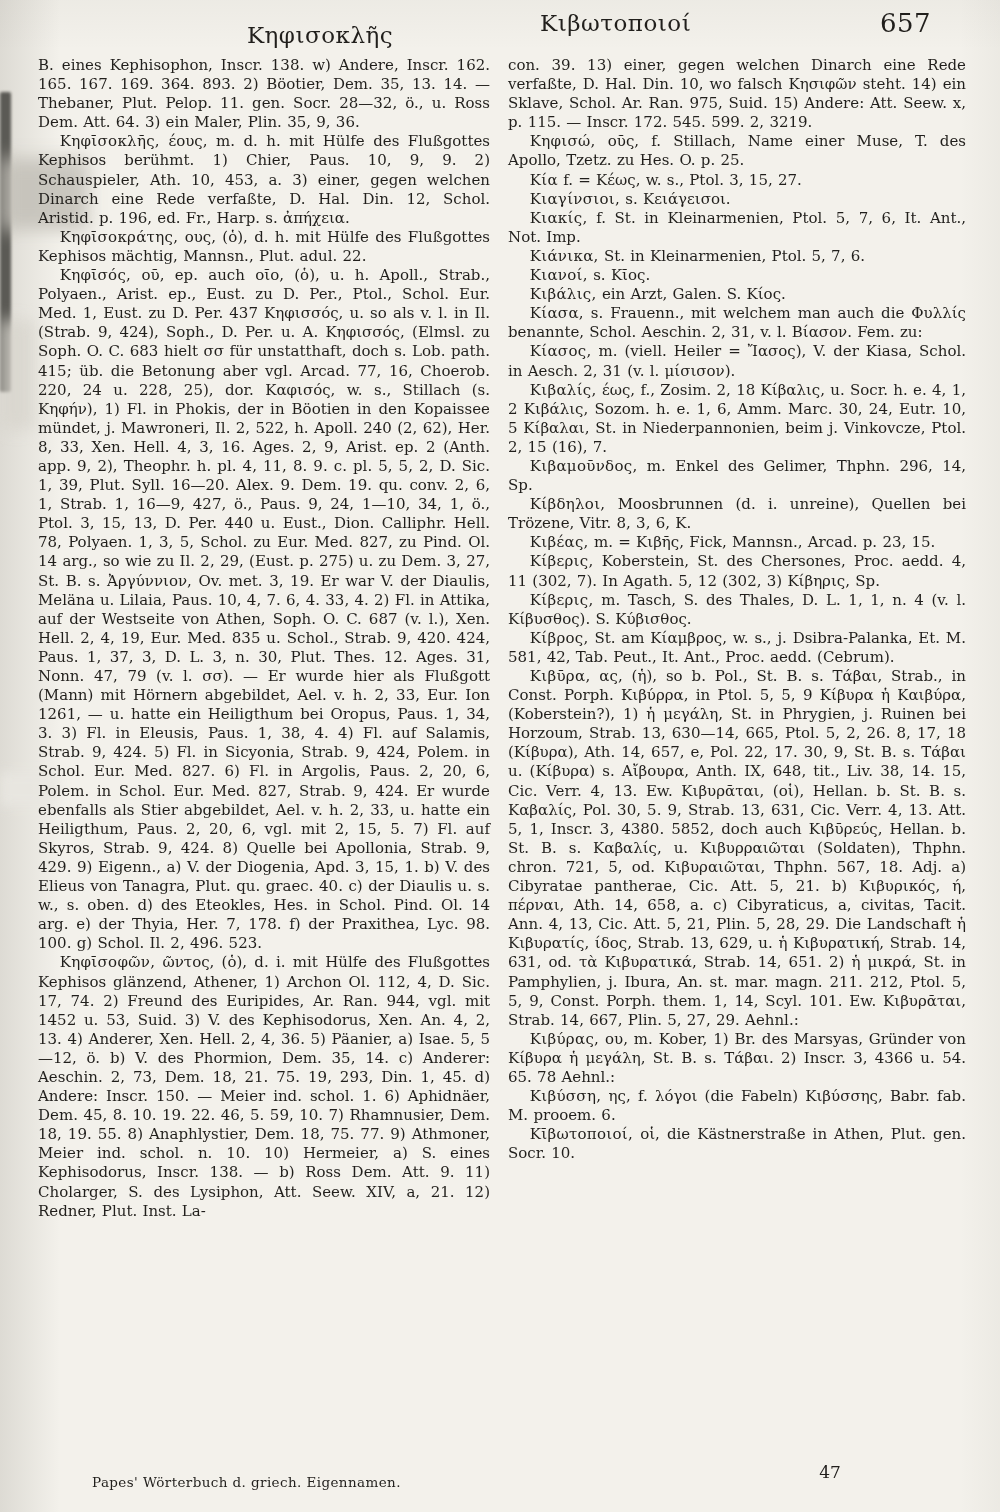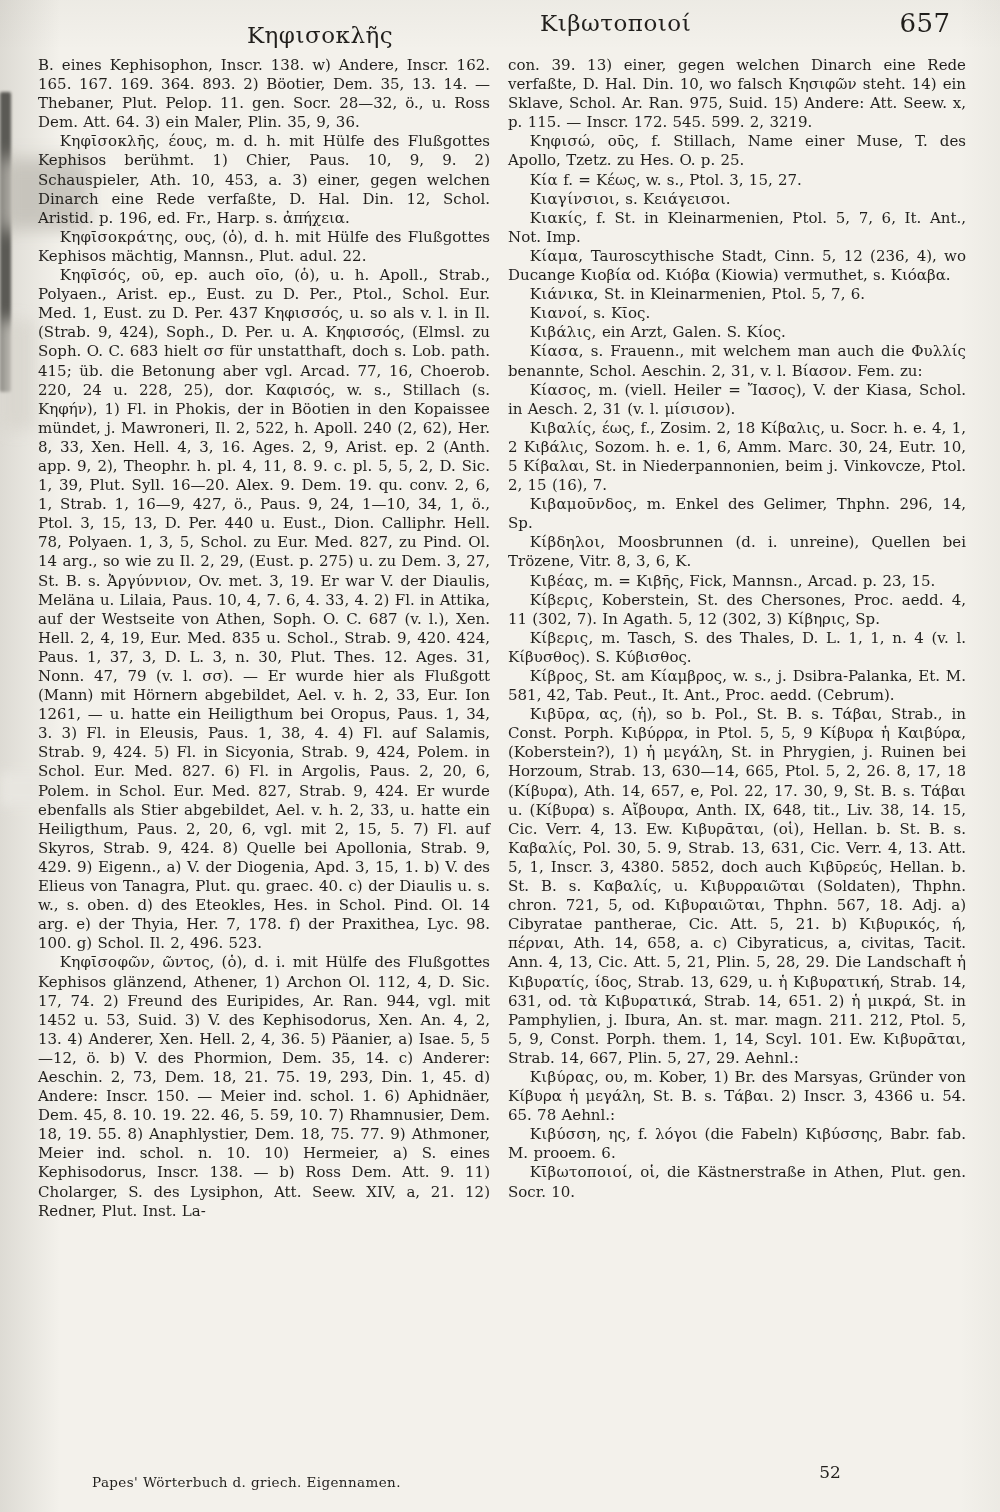--- a/index.html
+++ b/index.html
@@ -20,21 +20,21 @@
   }
   .artifact{position:absolute;pointer-events:none;}
   .a-strip{left:0;top:92px;width:11px;height:300px;background:#45443f;filter:blur(1.5px);opacity:.85;border-radius:2px;}
   .a-blotch1{left:0;top:158px;width:88px;height:72px;background:#c2bfb7;filter:blur(9px);opacity:.85;}
   .a-blotch2{left:0;top:320px;width:34px;height:110px;background:#d8d5cd;filter:blur(8px);opacity:.8;}
   .a-blotch3{left:0;top:772px;width:60px;height:34px;background:#e9e7e1;filter:blur(6px);opacity:.9;}
 
   .running-head{position:absolute;font-size:23px;letter-spacing:.5px;white-space:nowrap;}
   #head-left{left:150px;top:22px;width:340px;text-align:center;}
   #head-right{left:540px;top:10px;width:340px;text-align:left;}
-  #page-number{left:880px;top:8px;width:90px;text-align:center;font-size:26px;}
+  #page-number{left:880px;top:8px;width:90px;font-size:26px;}
 
   .col{
     position:absolute;top:56px;
     text-align:justify;
     font-size:15px;line-height:19.1px;
     word-spacing:0.5px;
   }
   #col-left{left:38px;width:452px;}
   #col-right{left:508px;width:458px;}
   p.entry{margin:0;text-indent:1.45em;}
@@ -63,33 +63,32 @@
     <p class="entry"><b class="hw">Κηφῑσοκράτης,</b> ους, (ὁ), d. h. mit Hülfe des Flußgottes Kephisos mächtig, Mannsn., Plut. adul. 22.</p>
     <p class="entry"><b class="hw">Κηφῑσός,</b> οῦ, ep. auch οῖο, (ὁ), u. h. Apoll., Strab., Polyaen., Arist. ep., Eust. zu D. Per., Ptol., Schol. Eur. Med. 1, Eust. zu D. Per. 437 Κηφισσός, u. so als v. l. in Il. (Strab. 9, 424), Soph., D. Per. u. A. Κηφισσός, (Elmsl. zu Soph. O. C. 683 hielt σσ für unstatthaft, doch s. Lob. path. 415; üb. die Betonung aber vgl. Arcad. 77, 16, Choerob. 220, 24 u. 228, 25), dor. Καφισός, w. s., Stillach (s. Κηφήν), 1) Fl. in Phokis, der in Böotien in den Kopaissee mündet, j. Mawroneri, Il. 2, 522, h. Apoll. 240 (2, 62), Her. 8, 33, Xen. Hell. 4, 3, 16. Ages. 2, 9, Arist. ep. 2 (Anth. app. 9, 2), Theophr. h. pl. 4, 11, 8. 9. c. pl. 5, 5, 2, D. Sic. 1, 39, Plut. Syll. 16—20. Alex. 9. Dem. 19. qu. conv. 2, 6, 1, Strab. 1, 16—9, 427, ö., Paus. 9, 24, 1—10, 34, 1, ö., Ptol. 3, 15, 13, D. Per. 440 u. Eust., Dion. Calliphr. Hell. 78, Polyaen. 1, 3, 5, Schol. zu Eur. Med. 827, zu Pind. Ol. 14 arg., so wie zu Il. 2, 29, (Eust. p. 275) u. zu Dem. 3, 27, St. B. s. Ἀργύννιον, Ov. met. 3, 19. Er war V. der Diaulis, Meläna u. Lilaia, Paus. 10, 4, 7. 6, 4. 33, 4. 2) Fl. in Attika, auf der Westseite von Athen, Soph. O. C. 687 (v. l.), Xen. Hell. 2, 4, 19, Eur. Med. 835 u. Schol., Strab. 9, 420. 424, Paus. 1, 37, 3, D. L. 3, n. 30, Plut. Thes. 12. Ages. 31, Nonn. 47, 79 (v. l. σσ). — Er wurde hier als Flußgott (Mann) mit Hörnern abgebildet, Ael. v. h. 2, 33, Eur. Ion 1261, — u. hatte ein Heiligthum bei Oropus, Paus. 1, 34, 3. 3) Fl. in Eleusis, Paus. 1, 38, 4. 4) Fl. auf Salamis, Strab. 9, 424. 5) Fl. in Sicyonia, Strab. 9, 424, Polem. in Schol. Eur. Med. 827. 6) Fl. in Argolis, Paus. 2, 20, 6, Polem. in Schol. Eur. Med. 827, Strab. 9, 424. Er wurde ebenfalls als Stier abgebildet, Ael. v. h. 2, 33, u. hatte ein Heiligthum, Paus. 2, 20, 6, vgl. mit 2, 15, 5. 7) Fl. auf Skyros, Strab. 9, 424. 8) Quelle bei Apollonia, Strab. 9, 429. 9) Eigenn., a) V. der Diogenia, Apd. 3, 15, 1. b) V. des Elieus von Tanagra, Plut. qu. graec. 40. c) der Diaulis u. s. w., s. oben. d) des Eteokles, Hes. in Schol. Pind. Ol. 14 arg. e) der Thyia, Her. 7, 178. f) der Praxithea, Lyc. 98. 100. g) Schol. Il. 2, 496. 523.</p>
     <p class="entry"><b class="hw">Κηφῑσοφῶν,</b> ῶντος, (ὁ), d. i. mit Hülfe des Flußgottes Kephisos glänzend, Athener, 1) Archon Ol. 112, 4, D. Sic. 17, 74. 2) Freund des Euripides, Ar. Ran. 944, vgl. mit 1452 u. 53, Suid. 3) V. des Kephisodorus, Xen. An. 4, 2, 13. 4) Anderer, Xen. Hell. 2, 4, 36. 5) Päanier, a) Isae. 5, 5—12, ö. b) V. des Phormion, Dem. 35, 14. c) Anderer: Aeschin. 2, 73, Dem. 18, 21. 75. 19, 293, Din. 1, 45. d) Andere: Inscr. 150. — Meier ind. schol. 1. 6) Aphidnäer, Dem. 45, 8. 10. 19. 22. 46, 5. 59, 10. 7) Rhamnusier, Dem. 18, 19. 55. 8) Anaphlystier, Dem. 18, 75. 77. 9) Athmoner, Meier ind. schol. n. 10. 10) Hermeier, a) S. eines Kephisodorus, Inscr. 138. — b) Ross Dem. Att. 9. 11) Cholarger, S. des Lysiphon, Att. Seew. XIV, a, 21. 12) Redner, Plut. Inst. La-</p>
   </div>
 <div class="col" id="col-right">
     <p class="entry cont">con. 39. 13) einer, gegen welchen Dinarch eine Rede verfaßte, D. Hal. Din. 10, wo falsch Κησιφῶν steht. 14) ein Sklave, Schol. Ar. Ran. 975, Suid. 15) Andere: Att. Seew. x, p. 115. — Inscr. 172. 545. 599. 2, 3219.</p>
     <p class="entry"><b class="hw">Κηφισώ,</b> οῦς, f. Stillach, Name einer Muse, T. des Apollo, Tzetz. zu Hes. O. p. 25.</p>
     <p class="entry"><b class="hw">Κία</b> f. = Κέως, w. s., Ptol. 3, 15, 27.</p>
     <p class="entry"><b class="hw">Κιαγίνσιοι,</b> s. Κειάγεισοι.</p>
     <p class="entry"><b class="hw">Κιακίς,</b> f. St. in Kleinarmenien, Ptol. 5, 7, 6, It. Ant., Not. Imp.</p>
-    <p class="entry"><b class="hw">Κίαμα,</b> Tauroscythische Stadt, Cinn. 5, 12 (236, 4), wo Ducange Κιοβία od. Κιόβα (Kiowia) vermuthet, s. Κιόαβα.</p>
     <p class="entry"><b class="hw">Κιάνικα,</b> St. in Kleinarmenien, Ptol. 5, 7, 6.</p>
     <p class="entry"><b class="hw">Κιανοί,</b> s. Κῖος.</p>
     <p class="entry"><b class="hw">Κιβάλις,</b> ein Arzt, Galen. S. Κίος.</p>
     <p class="entry"><b class="hw">Κίασα,</b> s. Frauenn., mit welchem man auch die Φυλλίς benannte, Schol. Aeschin. 2, 31, v. l. Βίασον. Fem. zu:</p>
     <p class="entry"><b class="hw">Κίασος,</b> m. (viell. Heiler = Ἴασος), V. der Kiasa, Schol. in Aesch. 2, 31 (v. l. μίσισον).</p>
     <p class="entry"><b class="hw">Κιβαλίς,</b> έως, f., Zosim. 2, 18 Κίβαλις, u. Socr. h. e. 4, 1, 2 Κιβάλις, Sozom. h. e. 1, 6, Amm. Marc. 30, 24, Eutr. 10, 5 Κίβαλαι, St. in Niederpannonien, beim j. Vinkovcze, Ptol. 2, 15 (16), 7.</p>
     <p class="entry"><b class="hw">Κιβαμοῦνδος,</b> m. Enkel des Gelimer, Thphn. 296, 14, Sp.</p>
     <p class="entry"><b class="hw">Κίβδηλοι,</b> Moosbrunnen (d. i. unreine), Quellen bei Trözene, Vitr. 8, 3, 6, K.</p>
     <p class="entry"><b class="hw">Κιβέας,</b> m. = Κιβῆς, Fick, Mannsn., Arcad. p. 23, 15.</p>
     <p class="entry"><b class="hw">Κίβερις,</b> Koberstein, St. des Chersones, Proc. aedd. 4, 11 (302, 7). In Agath. 5, 12 (302, 3) Κίβηρις, Sp.</p>
     <p class="entry"><b class="hw">Κίβερις,</b> m. Tasch, S. des Thales, D. L. 1, 1, n. 4 (v. l. Κίβυσθος). S. Κύβισθος.</p>
     <p class="entry"><b class="hw">Κίβρος,</b> St. am Κίαμβρος, w. s., j. Dsibra-Palanka, Et. M. 581, 42, Tab. Peut., It. Ant., Proc. aedd. (Cebrum).</p>
     <p class="entry"><b class="hw">Κιβῡρα,</b> ας, (ἡ), so b. Pol., St. B. s. Τάβαι, Strab., in Const. Porph. Κιβύρρα, in Ptol. 5, 5, 9 Κίβυρα ἡ Καιβύρα, (Koberstein?), 1) ἡ μεγάλη, St. in Phrygien, j. Ruinen bei Horzoum, Strab. 13, 630—14, 665, Ptol. 5, 2, 26. 8, 17, 18 (Κίβυρα), Ath. 14, 657, e, Pol. 22, 17. 30, 9, St. B. s. Τάβαι u. (Κίβυρα) s. Αἴβουρα, Anth. IX, 648, tit., Liv. 38, 14. 15, Cic. Verr. 4, 13. Ew. Κιβυρᾶται, (οἱ), Hellan. b. St. B. s. Καβαλίς, Pol. 30, 5. 9, Strab. 13, 631, Cic. Verr. 4, 13. Att. 5, 1, Inscr. 3, 4380. 5852, doch auch Κιβῡρεύς, Hellan. b. St. B. s. Καβαλίς, u. Κιβυρραιῶται (Soldaten), Thphn. chron. 721, 5, od. Κιβυραιῶται, Thphn. 567, 18. Adj. a) Cibyratae pantherae, Cic. Att. 5, 21. b) Κιβυρικός, ή, πέρναι, Ath. 14, 658, a. c) Cibyraticus, a, civitas, Tacit. Ann. 4, 13, Cic. Att. 5, 21, Plin. 5, 28, 29. Die Landschaft ἡ Κιβυρατίς, ίδος, Strab. 13, 629, u. ἡ Κιβυρατική, Strab. 14, 631, od. τὰ Κιβυρατικά, Strab. 14, 651. 2) ἡ μικρά, St. in Pamphylien, j. Ibura, An. st. mar. magn. 211. 212, Ptol. 5, 5, 9, Const. Porph. them. 1, 14, Scyl. 101. Ew. Κιβυρᾶται, Strab. 14, 667, Plin. 5, 27, 29. Aehnl.:</p>
     <p class="entry"><b class="hw">Κιβύρας,</b> ου, m. Kober, 1) Br. des Marsyas, Gründer von Κίβυρα ἡ μεγάλη, St. B. s. Τάβαι. 2) Inscr. 3, 4366 u. 54. 65. 78 Aehnl.:</p>
     <p class="entry"><b class="hw">Κιβύσση,</b> ης, f. λόγοι (die Fabeln) Κιβύσσης, Babr. fab. M. prooem. 6.</p>
     <p class="entry"><b class="hw">Κῑβωτοποιοί,</b> οἱ, die Kästnerstraße in Athen, Plut. gen. Socr. 10.</p>
   </div>
 
 <div id="imprint">Papes' Wörterbuch d. griech. Eigennamen.</div>
-<div id="signature">52</div>
+<div id="signature">47</div>
 
 </body></html>

